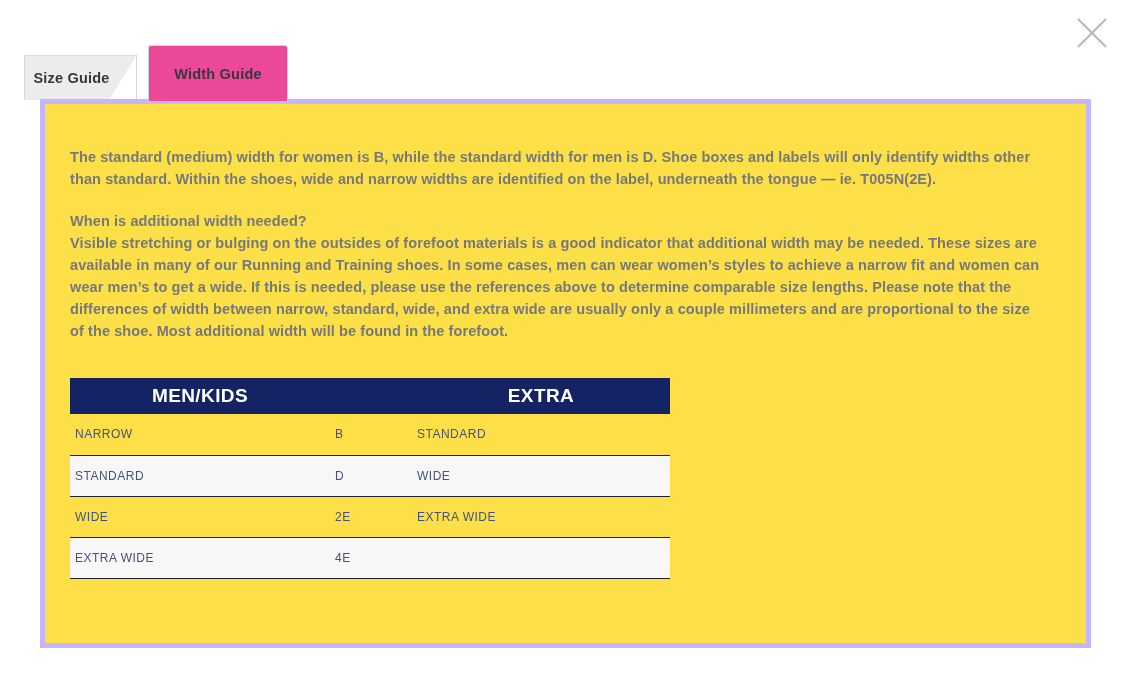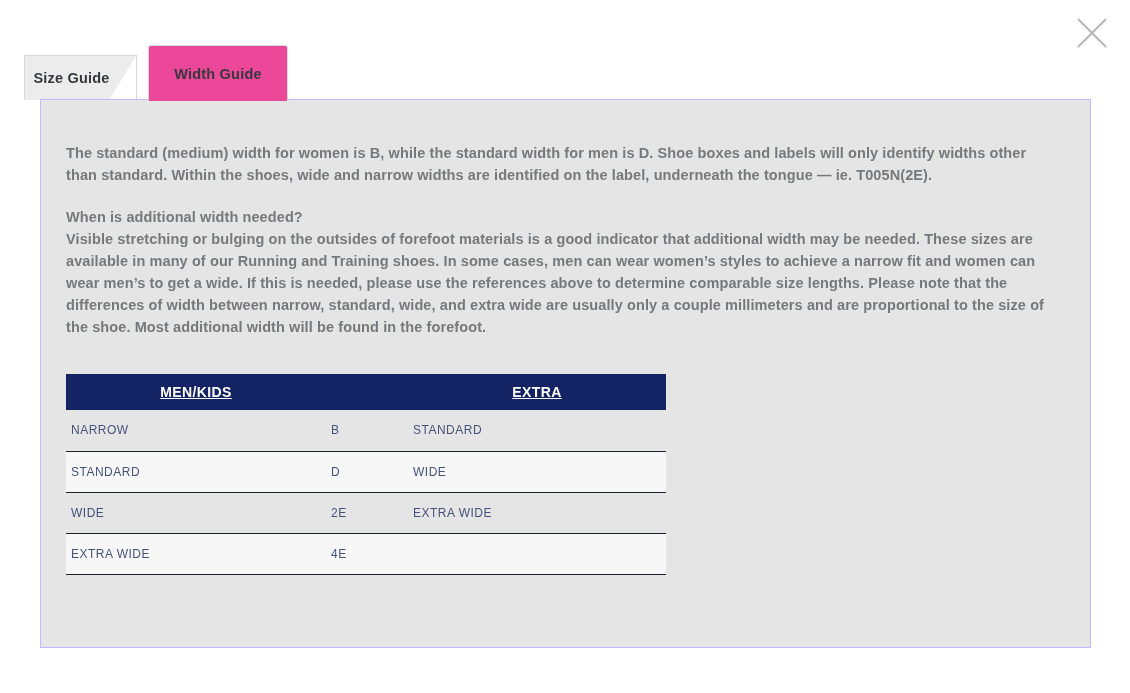--- a/index.html
+++ b/index.html
@@ -59,22 +59,22 @@
     border-bottom: none;
     border-radius: 3px 3px 0 0;
     z-index: 3;
   }
 
   
   .panel {
     position: absolute;
     left: 40px; top: 99px;
     width: 1051px; height: 549px;
-    background: #e5e5e5;
-    border: 1px solid #c4b5fd;
+    background: #fde047;
+    border: 5px solid #c4b5fd;
     z-index: 2;
   }
   .panel-inner {
     padding: 42px 44px 0 25px;
   }
   .body-text {
     font-size: 14.5px;
     font-weight: 600;
     line-height: 22px;
     color: #75797d;
@@ -88,26 +88,25 @@
     width: 600px;
     border-collapse: collapse;
     table-layout: fixed;
   }
   .width-table col.c1 { width: 260px; }
   .width-table col.c2 { width: 82px; }
   .width-table col.c3 { width: 258px; }
   .width-table thead th {
     background: #132364;
     color: #ffffff;
-    font-size: 14px;
+    font-size: 19px;
     font-weight: 700;
     letter-spacing: 0.4px;
     height: 36px;
     text-align: center;
-    text-decoration: underline;
   }
   .width-table tbody td {
     height: 41px;
     font-size: 12px;
     color: #46527a;
     letter-spacing: 0.5px;
     font-weight: 400;
     text-align: left;
     vertical-align: middle;
     padding-left: 5px;

